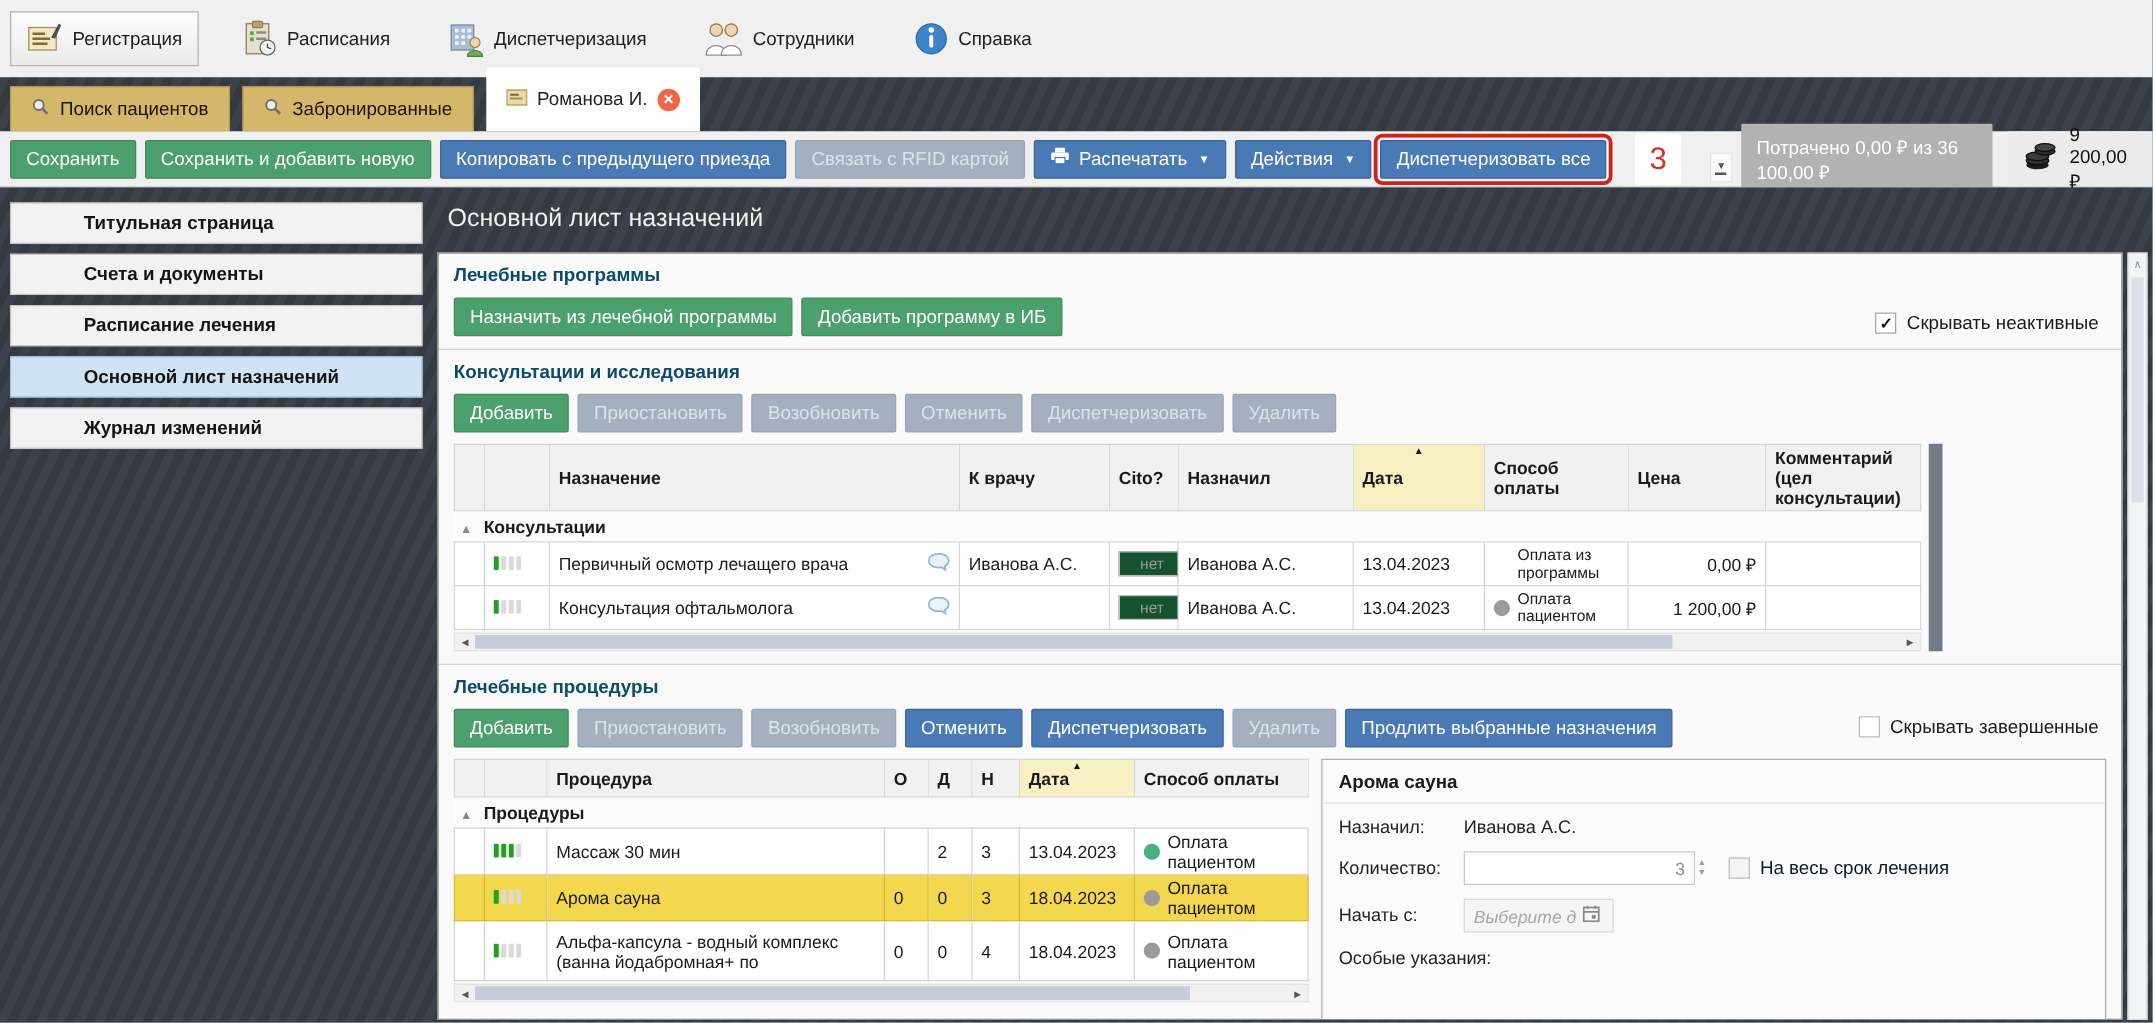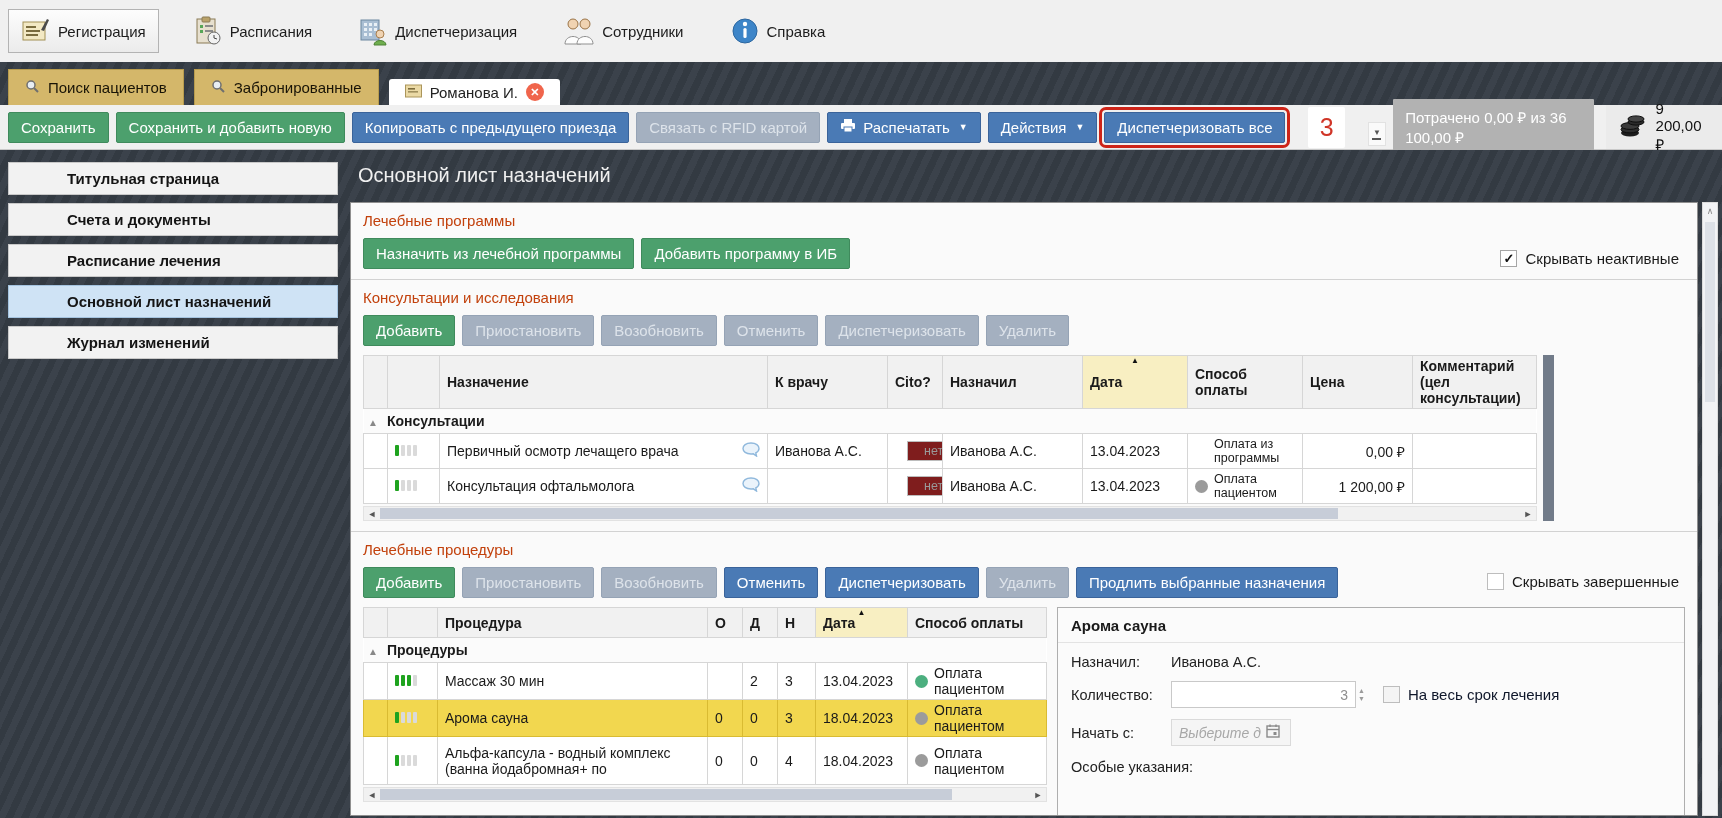--- a/index.html
+++ b/index.html
@@ -12,21 +12,21 @@
   .ribbon-item { display:flex; align-items:center; gap:7px; padding:6px 12px; font-size:15px; color:#1c1c1c; cursor:default; }
   .ribbon-item.active { border:1px solid #b3b3b3; background:linear-gradient(#fdfdfd,#ebebeb); }
   .ribbon-item svg { display:block; }
 
   
   .tabstrip { position:absolute; left:0; top:62px; width:100%; height:43px;
               background:repeating-linear-gradient(115deg,#3b424b 0 7px,#333a42 7px 14px);
               display:flex; align-items:flex-end; padding-left:8px; gap:10px; }
   .tab { height:36px; display:flex; align-items:center; gap:8px; padding:0 16px; font-size:15px; }
   .tab.gold { background:#d4b76a; border:1px solid #b89c4e; border-bottom:none; color:#181306; }
-  .tab.active { background:#ffffff; color:#222; height:26px; border-radius:3px 3px 0 0; }
+  .tab.active { background:#ffffff; color:#222; height:51px; border-radius:3px 3px 0 0; }
   .close-dot { width:18px; height:18px; border-radius:50%; background:#f0654c; color:#fff; font-size:11px;
                display:flex; align-items:center; justify-content:center; font-weight:bold; }
 
   
   .actionbar { position:absolute; left:0; top:105px; width:100%; height:45px; background:#f0f0f0;
                border-bottom:1px solid #c9c9c9; display:flex; align-items:center; gap:7px; padding-left:8px; }
   .btn { height:31px; padding:0 12px; font-size:15px; color:#fff; display:inline-flex; align-items:center; gap:7px;
          border:1px solid transparent; border-radius:2px; white-space:nowrap; cursor:default; }
   .btn.green { background:#4ca06d; border-color:#3f8a5c; }
   .btn.blue  { background:#4a7ab5; border-color:#3a639a; }
@@ -47,43 +47,43 @@
   .workspace { position:absolute; left:0; top:150px; right:0; bottom:0;
                background:repeating-linear-gradient(115deg,#3b424b 0 7px,#333a42 7px 14px); }
   .side-item { position:absolute; left:8px; width:330px; height:33px; background:#f2f2f2; border:1px solid #c9c9c9;
                font-weight:bold; font-size:15px; display:flex; align-items:center; padding-left:58px; color:#141414; }
   .side-item.sel { background:#cfe3f5; border-color:#a5c4e0; }
   .page-title { position:absolute; left:358px; top:14px; color:#f0f0f0; font-size:20px; }
 
   .panel { position:absolute; left:350px; top:52px; right:24px; bottom:2px; background:#fafafa;
            border:1px solid #8f8f8f; overflow:hidden; }
   .sec { padding:8px 12px 10px; border-bottom:1px solid #d2d2d2; position:relative; }
-  .sec h3 { font-size:15px; font-weight:normal; color:#c2410c; margin:1px 0 9px; }
+  .sec h3 { font-size:15px; font-weight:bold; color:#0c4a6e; margin:1px 0 9px; }
   .btnrow { display:flex; gap:7px; align-items:flex-start; }
   .cb-wrap { display:flex; align-items:center; gap:8px; font-size:15px; }
   .cb { width:17px; height:17px; background:#fff; border:1px solid #a6a6a6; display:inline-flex;
         align-items:center; justify-content:center; font-size:13px; font-weight:bold; color:#111; }
   .cb.off { color:transparent; border-color:#bdbdbd; }
   .abs-right { position:absolute; right:18px; bottom:12px; }
 
   
   table { border-collapse:collapse; table-layout:fixed; background:#fff; font-size:14px; }
   th, td { border:1px solid #d6d6d6; padding:2px 7px; overflow:hidden; vertical-align:middle; }
   thead th { background:#f1f1f1; text-align:left; font-weight:bold; position:relative; }
   th.sorted { background:#f8efc2; }
   .sort-up { position:absolute; top:0px; left:50%; transform:translateX(-50%); font-size:8px; color:#111; }
   tr.group td { border-left:1px solid transparent; border-right:1px solid transparent; background:#fbfbfb;
                 font-weight:bold; padding:4px 4px; }
   .grp-tri { color:#888; font-size:10px; margin-right:9px; }
   .bars { display:inline-flex; gap:2px; align-items:flex-end; }
   .bars i { width:4px; height:11px; background:#dadada; border-radius:1px; }
   .bars i.g { background:#1fa31f; }
   .namecell { display:flex; align-items:center; justify-content:space-between; gap:6px; }
-  .chip { display:inline-block; min-width:34px; text-align:center; border:1px solid #bdbdbd; background:#7f1d1d;
-          color:#999; font-size:12.5px; padding:2px 16px;margin-left:12px; }
+  .chip { display:inline-block; min-width:34px; text-align:center; border:1px solid #bdbdbd; background:#14532d;
+          color:#999; font-size:12.5px; padding:2px 16px; }
   .pay { font-size:12.5px; line-height:1.15; display:flex; align-items:center; gap:6px; }
   .dot { width:13px; height:13px; border-radius:50%; flex:0 0 13px; }
   .dot.green { background:#4caf7f; } .dot.gray { background:#9b9b9b; } .dot.none { visibility:hidden; }
   .price { text-align:right; }
   tr.ysel td { background:#f2d74f; border-color:#d9bb32; }
 
   .hscroll { height:15px; background:#f1f1f1; border:1px solid #e2e2e2; display:flex; align-items:center; margin-top:2px; }
   .hscroll .arr { width:16px; text-align:center; font-size:9px; color:#555; }
   .hscroll .track { flex:1; height:13px; position:relative; }
   .hscroll .thumb { position:absolute; left:0; top:1px; height:11px; background:#c7cdd8; }

